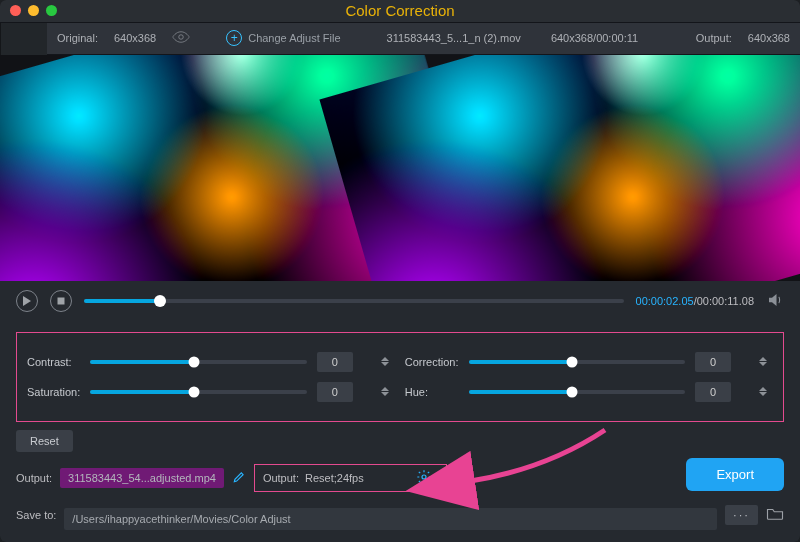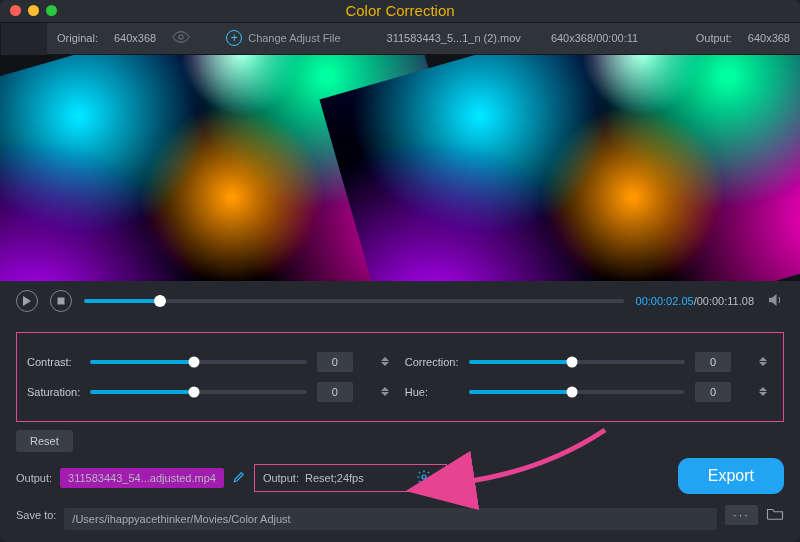--- a/index.html
+++ b/index.html
@@ -57,25 +57,25 @@
   .numbox { background:#3a3f47; color:#cfcfcf; width:36px; height:20px; font-size:11px; display:flex; align-items:center; justify-content:center; border-radius:2px;}
   .stepper { width:14px; height:20px; display:flex; flex-direction:column; justify-content:center; gap:1px;}
   .stepper span{width:0;height:0;border-left:4px solid transparent;border-right:4px solid transparent;}
   .stepper .up{border-bottom:4px solid #8d9197;}
   .stepper .dn{border-top:4px solid #8d9197;}
   .reset-row { padding:8px 0 4px 0; }
   .reset-btn { background:#3a3f47; color:#c9ccd1; font-size:11px; padding:5px 14px; border:none; border-radius:3px; cursor:pointer;}
   
   .output-area { background:#25292f; padding:4px 16px 12px 16px; display:flex; flex-direction:column; gap:8px; position:relative;}
   .out-row { display:flex; align-items:center; gap:8px; font-size:11px;}
-  .file-field { background:#a21caf; padding:4px 8px; border-radius:2px; color:#b3b7bc; display:flex; align-items:center;}
+  .file-field { background:#701a75; padding:4px 8px; border-radius:2px; color:#b3b7bc; display:flex; align-items:center;}
   .pencil-icon svg{width:14px;height:14px;stroke:#28b4ff;fill:none;}
   .format-box { border:1.5px solid #e44a8f; padding:4px 14px 4px 8px; display:flex; align-items:center; gap:6px;}
   .gear-icon svg{width:16px;height:16px;stroke:#28b4ff;fill:none;}
-  .export-btn { background:#20a4f3; color:#fff; padding:9px 30px; border:none; border-radius:11px; font-size:16px; cursor:pointer; position:absolute; right:16px; top: -2px;}
+  .export-btn { background:#20a4f3; color:#fff; padding:9px 30px; border:none; border-radius:6px; font-size:13px; cursor:pointer; position:absolute; right:16px; top: -2px;}
   .save-row .path { flex:1; background:#32373e; padding:5px 8px; border-radius:2px; color:#a7abb0;margin-top:8px;}
   .dots-btn { background:#3a3f47; padding:4px 8px; border-radius:2px; color:#bfc2c7; letter-spacing:2px; cursor:pointer;}
   .folder-icon svg{width:18px;height:14px;stroke:#9da1a7;fill:none;}
   
   .arrow-annot { position:absolute; left:455px; top:420px; pointer-events:none;}
   .arrow-annot svg { overflow:visible; }
 </style>
 </head>
 <body>
 

